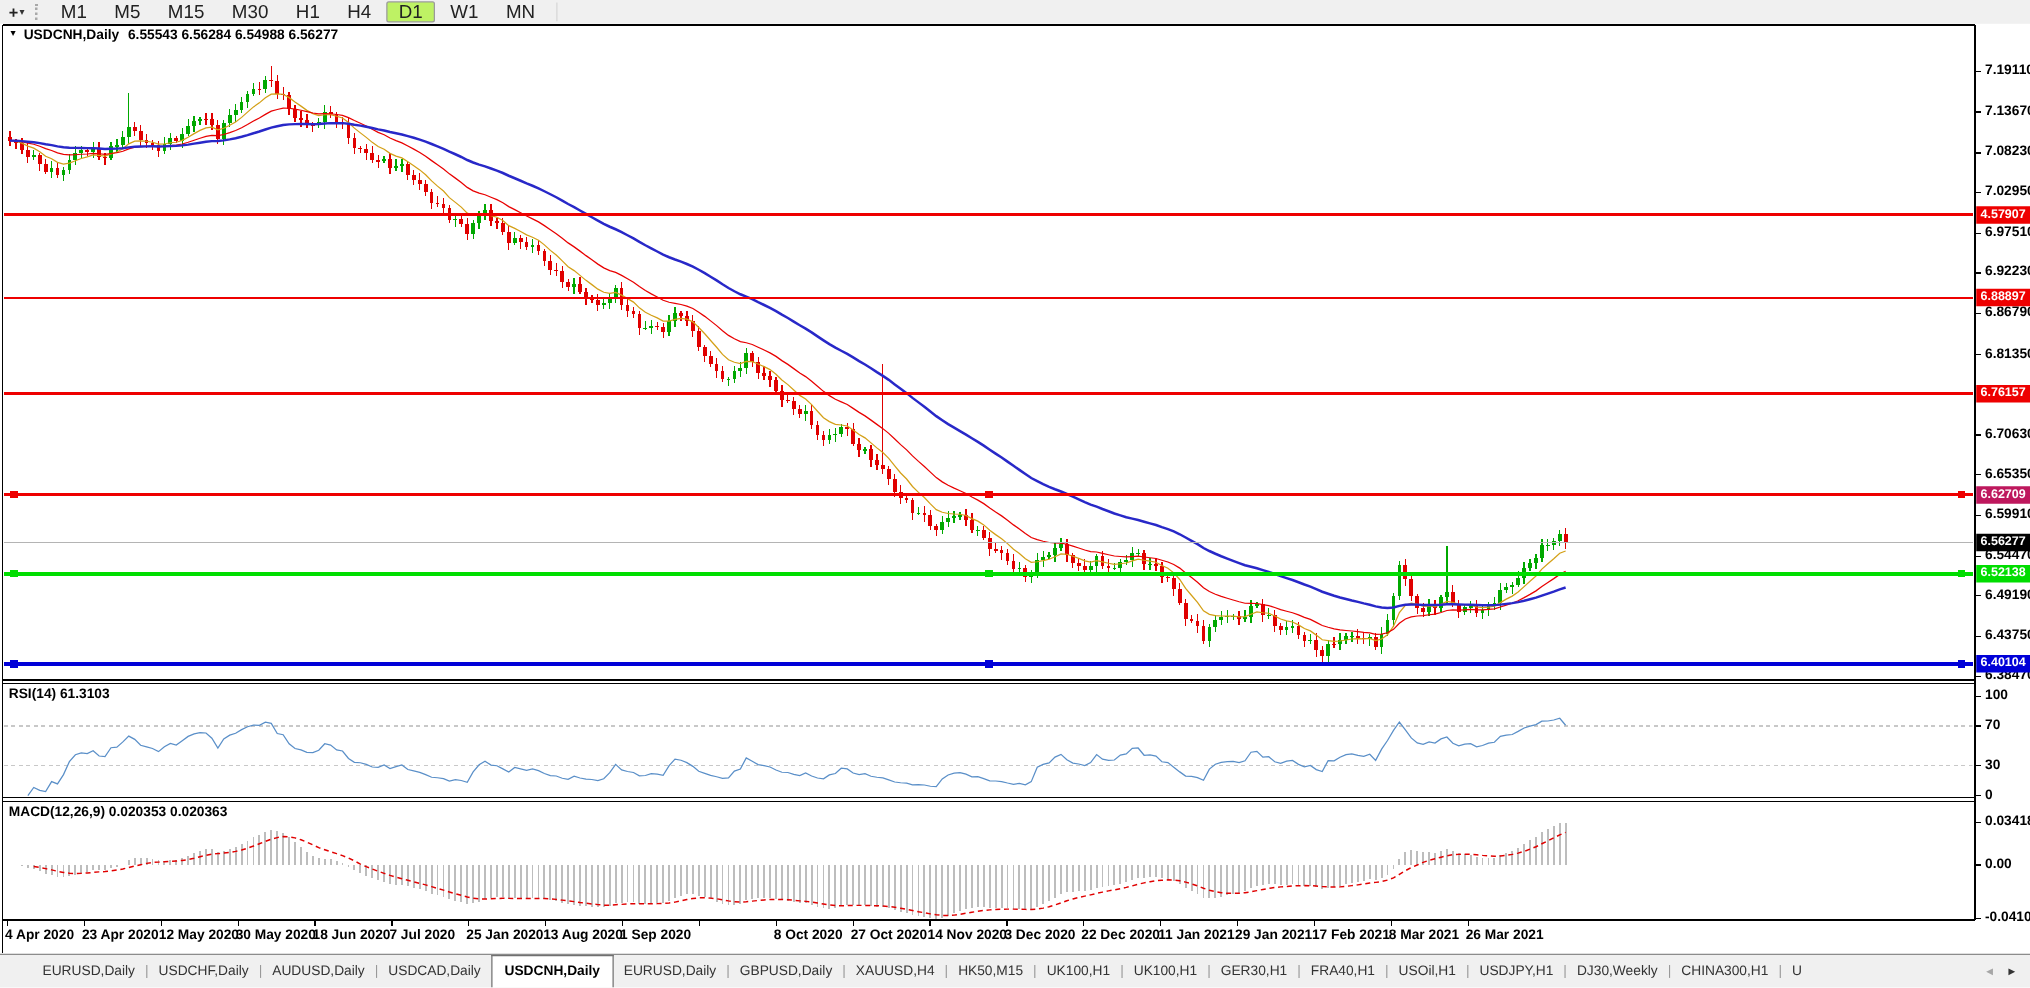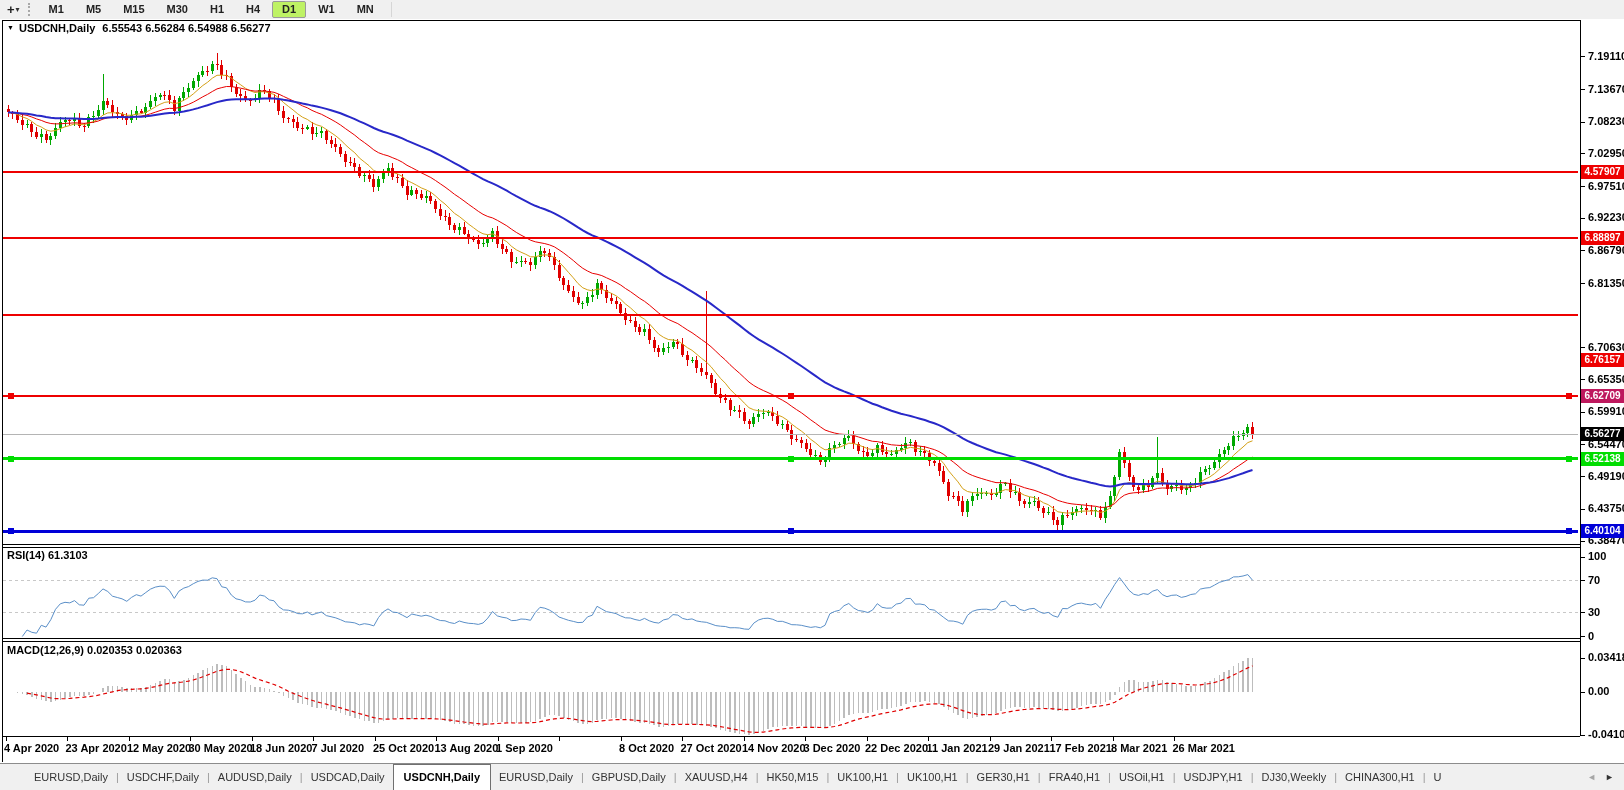--- a/index.html
+++ b/index.html
@@ -4,21 +4,21 @@
 <style>
   html,body{margin:0;padding:0;}
   body{font-family:"Liberation Sans",sans-serif;background:#f0f0f0;}
   .window{position:relative;width:1624px;height:790px;overflow:hidden;background:#fff;}
   
   .toolbar{position:absolute;left:0;top:0;width:1624px;height:19px;background:#f0f0f0;display:flex;align-items:center;z-index:3;}
   .tool-ico{font-size:13px;font-weight:700;color:#222;margin:0 1px 0 7px;line-height:16px;}
   .tool-caret{font-size:8px;color:#333;margin-right:7px;}
   .grip{height:13px;border-left:2px dotted #a8a8a8;margin:0 8px 0 1px;}
   .tfbar{display:flex;align-items:center;}
-  .tfbtn{font-size:11px;color:#222;padding:1px 9px;margin:18px 1px;border:1px solid transparent;border-radius:2px;line-height:13px;font-weight:bold;}
+  .tfbtn{font-size:15px;color:#222;padding:1px 9px;margin:18px 1px;border:1px solid transparent;border-radius:2px;line-height:13px;}
   .tfbtn.active{background:#bef264;border-color:#9a9a9a;}
   .tbsep{height:15px;border-left:1px solid #d6d6d6;margin:0 6px;}
   
   #chart-svg{position:absolute;left:0;top:0;z-index:0;}
   .hitbox{position:absolute;z-index:1;background:transparent;}
   .title{position:absolute;left:7px;top:22px;font-size:11px;font-weight:700;color:#000;z-index:2;white-space:nowrap;}
   .title .caret{font-size:7px;vertical-align:2px;margin-right:5px;}
   .title .ohlc{margin-left:7px;}
   .ind-title{position:absolute;left:7px;font-size:11px;font-weight:700;color:#000;z-index:2;white-space:nowrap;}
   .axlabel,.dlabel{position:absolute;font-size:11px;font-weight:700;color:#000;white-space:nowrap;z-index:2;}
@@ -973,32 +973,32 @@
       <div class="axlabel" style="left: 1588px; top: 534px;">6.38470</div>
       <div class="axlabel" style="left: 1588px; top: 550px;">100</div>
       <div class="axlabel" style="left: 1588px; top: 573.85px;">70</div>
       <div class="axlabel" style="left: 1588px; top: 605.65px;">30</div>
       <div class="axlabel" style="left: 1588px; top: 629.5px;">0</div>
       <div class="axlabel" style="left: 1588px; top: 651px;">0.034184</div>
       <div class="axlabel" style="left: 1588px; top: 685px;">0.00</div>
       <div class="axlabel" style="left: 1588px; top: 728px;">-0.041095</div>
       <div class="tag" style="top: 165px; background: rgb(238, 0, 0);">4.57907</div>
       <div class="tag" style="top: 231px; background: rgb(238, 0, 0);">6.88897</div>
-      <div class="tag" style="top: 308px; background: rgb(238, 0, 0); margin-top: 45px;">6.76157</div>
+      <div class="tag" style="top: 308px; background: rgb(238, 0, 0);">6.76157</div>
       <div class="tag" style="top: 389px; background: #be185d;">6.62709</div>
       <div class="tag" style="top: 452px; background: rgb(0, 221, 0);">6.52138</div>
       <div class="tag" style="top: 524px; background: rgb(0, 0, 216);">6.40104</div>
       <div class="tag" style="top: 427px; background: rgb(0, 0, 0);">6.56277</div>
       <div class="dlabel" style="left: 4px; top: 742px;">4 Apr 2020</div>
       <div class="dlabel" style="left: 65.5px; top: 742px;">23 Apr 2020</div>
       <div class="dlabel" style="left: 127px; top: 742px;">12 May 2020</div>
       <div class="dlabel" style="left: 188.5px; top: 742px;">30 May 2020</div>
       <div class="dlabel" style="left: 250px; top: 742px;">18 Jun 2020</div>
       <div class="dlabel" style="left: 311.5px; top: 742px;">7 Jul 2020</div>
-      <div class="dlabel" style="left: 373px; top: 742px;">25 Oct 2020</div>
+      <div class="dlabel" style="left: 373px; top: 742px;">25 Jan 2020</div>
       <div class="dlabel" style="left: 434.5px; top: 742px;">13 Aug 2020</div>
       <div class="dlabel" style="left: 496px; top: 742px;">1 Sep 2020</div>
       <div class="dlabel" style="left: 557.5px; top: 778px;">19 Sep 2020</div>
       <div class="dlabel" style="left: 619px; top: 742px; text-align: right;">8 Oct 2020</div>
       <div class="dlabel" style="left: 680.5px; top: 742px;">27 Oct 2020</div>
       <div class="dlabel" style="left: 742px; top: 742px;">14 Nov 2020</div>
       <div class="dlabel" style="left: 803.5px; top: 742px;">3 Dec 2020</div>
       <div class="dlabel" style="left: 865px; top: 742px;">22 Dec 2020</div>
       <div class="dlabel" style="left: 926.5px; top: 742px;">11 Jan 2021</div>
       <div class="dlabel" style="left: 988px; top: 742px;">29 Jan 2021</div>

